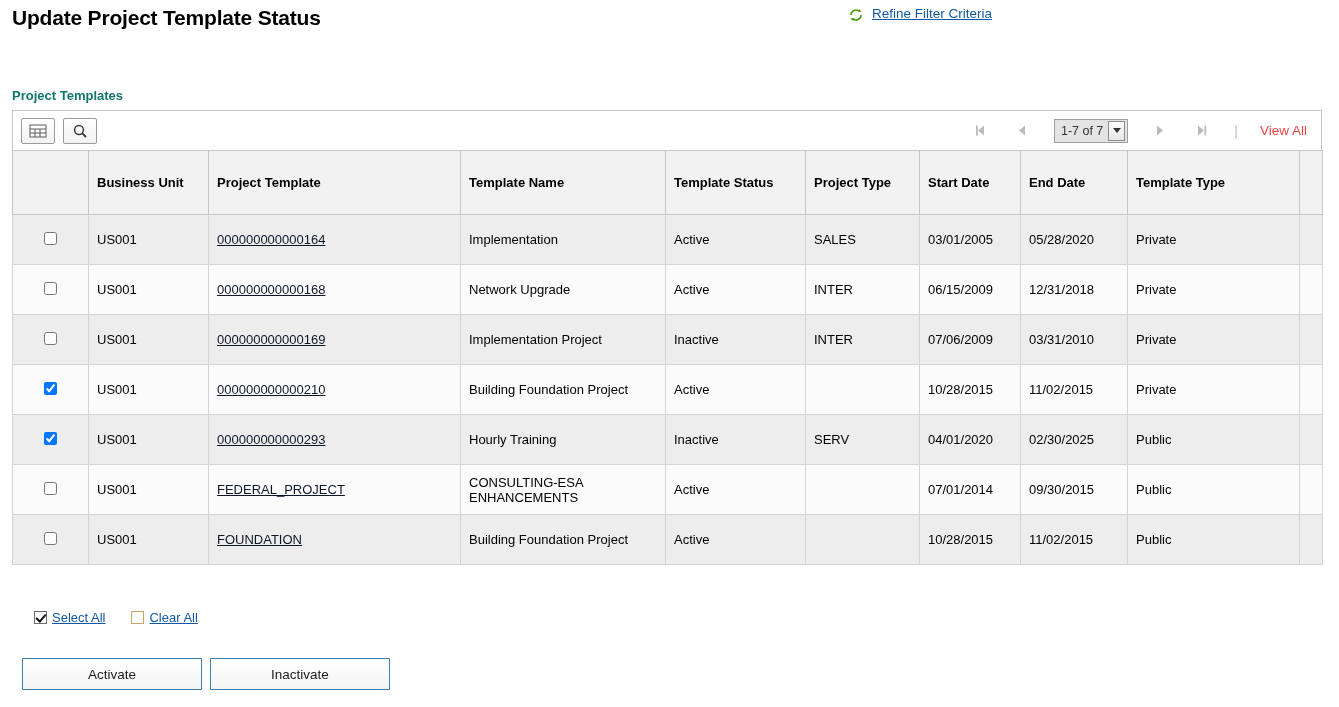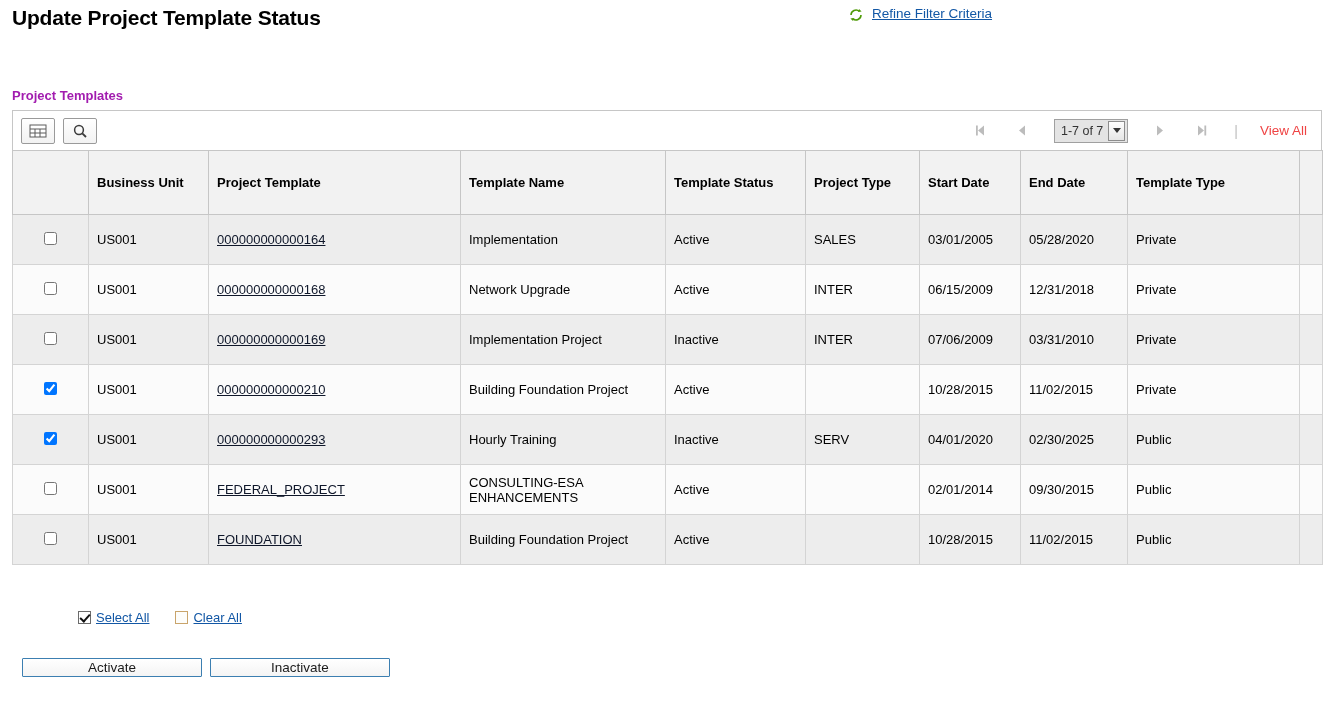--- a/index.html
+++ b/index.html
@@ -53,21 +53,21 @@
     cursor: pointer;
   }
 
   
   .grid-title {
     position: absolute;
     left: 12px;
     top: 88px;
     font-size: 13px;
     font-weight: bold;
-    color: #a21caf;
+    color: #0f766e;
   }
 
   
   .grid-wrap {
     position: absolute;
     left: 12px;
     top: 110px;
     width: 1310px;
   }
   .grid-toolbar {
@@ -196,21 +196,20 @@
 
   
   .footer-links {
     position: absolute;
     left: 34px;
     top: 610px;
     display: flex;
     align-items: center;
     gap: 0;
     font-size: 13px;
-    margin-left: 44px;
   }
   .footer-links .fl-item {
     display: flex;
     align-items: center;
     gap: 5px;
     margin-right: 26px;
   }
   .footer-links .fl-label {
     color: #1257a5;
     text-decoration: underline;
@@ -242,21 +241,21 @@
 
   .btn-row {
     position: absolute;
     left: 22px;
     top: 658px;
     display: flex;
     gap: 8px;
   }
   .pbtn {
     width: 180px;
-    height: 19px;
+    height: 32px;
     border: 1px solid #3c7fb1;
     background: linear-gradient(#ffffff, #f4f4f4);
     color: #1b1b1b;
     font-size: 13.5px;
     font-family: "Liberation Sans", sans-serif;
     cursor: pointer;
     border-radius: 1px;
   }
 </style>
 </head>
@@ -421,21 +420,21 @@
             <td><span>Public</span></td>
             <td></td>
           </tr>
           <tr class="row-norm">
             <td class="cb-cell"><input type="checkbox" style=""></td>
             <td><span>US001</span></td>
             <td><span class="link">FEDERAL_PROJECT</span></td>
             <td><span>CONSULTING-ESA ENHANCEMENTS</span></td>
             <td><span>Active</span></td>
             <td><span></span></td>
-            <td><span>02/01/2014</span></td>
+            <td><span>07/01/2014</span></td>
             <td><span>09/30/2015</span></td>
             <td><span>Public</span></td>
             <td></td>
           </tr>
           <tr class="row-alt">
             <td class="cb-cell"><input type="checkbox" style=""></td>
             <td><span>US001</span></td>
             <td><span class="link">FOUNDATION</span></td>
             <td><span>Building Foundation Project</span></td>
             <td><span>Active</span></td>

